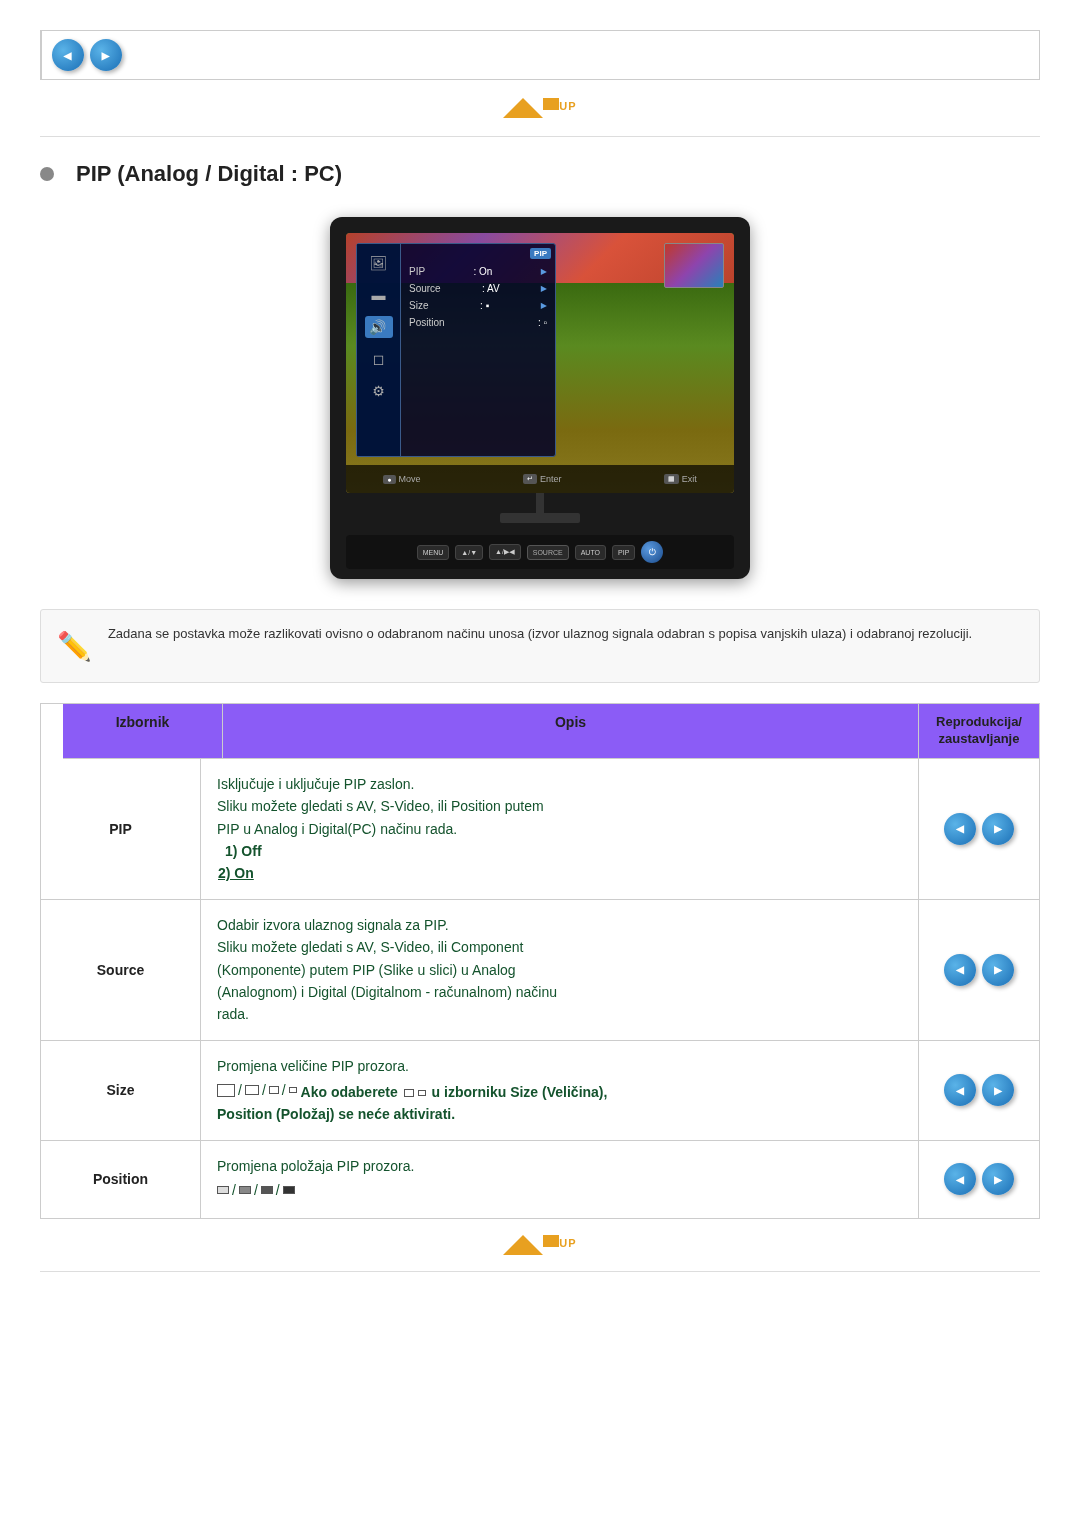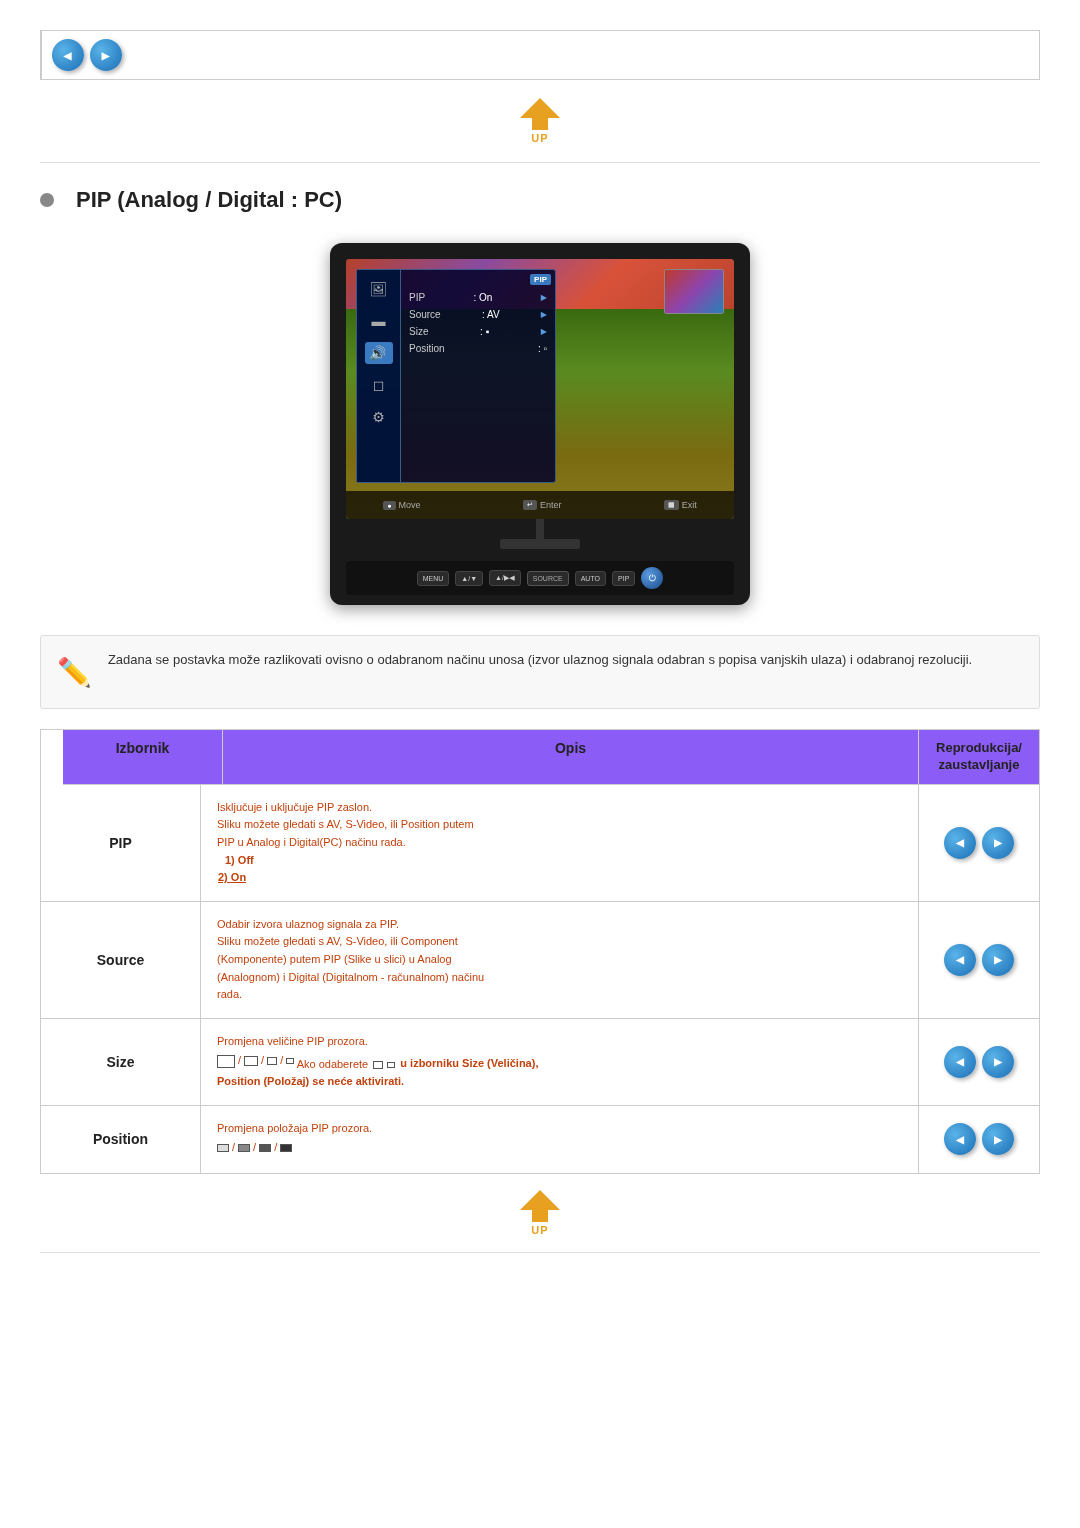--- a/index.html
+++ b/index.html
@@ -72,22 +72,22 @@
     .btn-right::before { content: '▶'; font-size: 10px; }
 
     
     .up-arrow-container {
       display: flex;
       justify-content: center;
       padding: 18px 0;
     }
     .up-arrow {
       display: flex;
-      flex-direction: column;
-      align-items: center;
+      flex-direction: row;
+      align-items: flex-start;
     }
     .up-arrow-head {
       width: 0;
       height: 0;
       border-left: 20px solid transparent;
       border-right: 20px solid transparent;
       border-bottom: 20px solid #e8a020;
     }
     .up-arrow-body {
       width: 16px;
@@ -366,24 +366,24 @@
       justify-content: center;
       font-weight: bold;
       font-size: 14px;
       padding: 14px 12px;
       border-right: 1px solid #ccc;
       text-align: center;
     }
     .body-desc {
       flex: 1;
       padding: 14px 16px;
-      font-size: 11px;
+      font-size: 14px;
       line-height: 1.6;
       border-right: 1px solid #ccc;
-      color: #c2410c;
+      color: #14532d;
     }
     .body-icon {
       width: 120px;
       min-width: 120px;
       display: flex;
       align-items: center;
       justify-content: center;
       padding: 8px;
     }
     .bold-text { font-weight: bold; }
@@ -585,21 +585,21 @@
       <span>Promjena veličine PIP prozora.</span><br>
       <div class="small-icon-row">
         <span class="size-box lg"></span>
         <span> / </span>
         <span class="size-box md"></span>
         <span> / </span>
         <span class="size-box sm"></span>
         <span> / </span>
         <span class="size-box xs"></span>
       </div>
-      <span style="font-weight:normal;margin-top:40px;">Ako odaberete </span><span class="size-box sm" style="display:inline-block;margin:0 2px;"></span><span class="size-box xs" style="display:inline-block;margin:0 2px;"></span><span style="font-weight:bold;"> u izborniku Size (Veličina),</span><br>
+      <span style="font-weight:bold;margin-top:40px;">Ako odaberete </span><span class="size-box sm" style="display:inline-block;margin:0 2px;"></span><span class="size-box xs" style="display:inline-block;margin:0 2px;"></span><span style="font-weight:bold;"> u izborniku Size (Veličina),</span><br>
       <span style="font-weight:bold;">Position (Položaj) se neće aktivirati.</span>
     </div>
     <div class="body-icon">
       <div class="btn-pair">
         <div class="btn-circle btn-left"></div>
         <div class="btn-circle btn-right"></div>
       </div>
     </div>
   </div>
 

